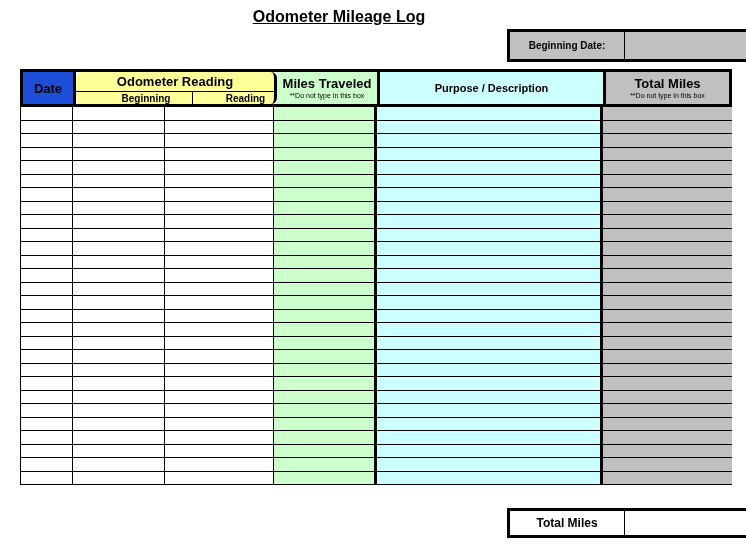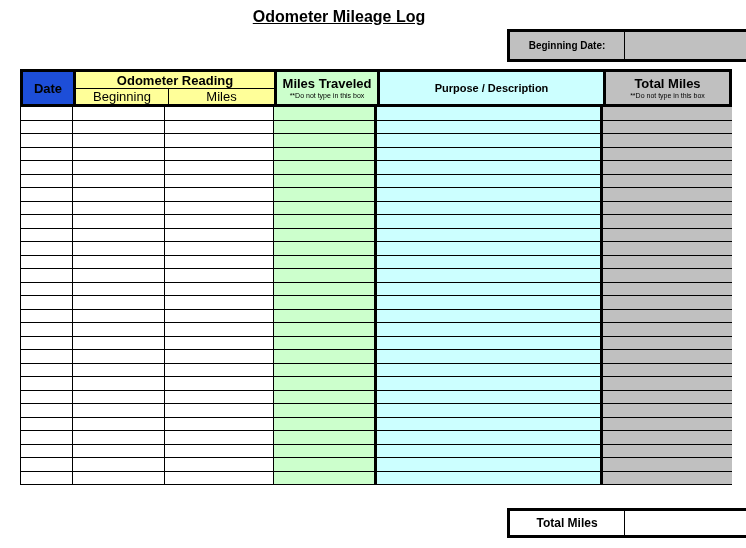--- a/index.html
+++ b/index.html
@@ -17,26 +17,26 @@
     #total-box { top: 508px; height: 24px; background: #fff; }
     #total-box .lbl { font-size: 12px; }
 
     .log { position: absolute; left: 20px; top: 69px; width: 712px; }
     .hdr { position: relative; height: 33px; border: 3px solid #000; border-bottom: 3px solid #000;
            display: flex; box-sizing: border-box; height: 38px; }
     .hdr > div { box-sizing: border-box; }
     .h-date { width: 53px; background: #1d4ed8; border-right: 3px solid #000;
               display: flex; align-items: center; justify-content: center;
               font-size: 13px; font-weight: bold; }
-    .h-odo { width: 201px; background: #ffff99; border-right: 3px solid #000; display: flex; flex-direction: column; }
+    .h-odo { width: 201px; background: #ffff99; border-right: 3px solid #000; display: flex; flex-direction: column; border-radius: 6px; }
     .h-odo .top { height: 19px; display: flex; align-items: center; justify-content: center;
                   font-size: 13px; font-weight: bold; border-bottom: 1px solid #000; }
     .h-odo .subs { flex: 1; display: flex; }
     .h-odo .subs div { display: flex; align-items: center; justify-content: center;
-                       font-size: 13px; font-weight: normal; }
+                       font-size: 10px; font-weight: bold; margin-left: 24px; }
     .h-odo .subs .b { width: 92px; border-right: 1px solid #000; }
     .h-odo .subs .e { flex: 1; }
     .h-miles { width: 103px; background: #ccffcc; border-right: 3px solid #000;
                display: flex; flex-direction: column; align-items: center; justify-content: center; }
     .h-purpose { width: 226px; background: #ccffff; border-right: 3px solid #000;
                  display: flex; align-items: center; justify-content: center;
                  font-size: 11px; font-weight: bold; }
     .h-total { flex: 1; background: #c0c0c0; display: flex; flex-direction: column;
                align-items: center; justify-content: center; }
     .big { font-size: 13px; font-weight: bold; line-height: 15px; }
@@ -62,21 +62,21 @@
   <div class="val"></div>
 </div>
 
 <div class="log">
   <div class="hdr">
     <div class="h-date">Date</div>
     <div class="h-odo">
       <div class="top">Odometer Reading</div>
       <div class="subs">
         <div class="b">Beginning</div>
-        <div class="e">Miles</div>
+        <div class="e">Reading</div>
       </div>
     </div>
     <div class="h-miles">
       <div class="big">Miles Traveled</div>
       <div class="note">**Do not type in this box</div>
     </div>
     <div class="h-purpose">Purpose / Description</div>
     <div class="h-total">
       <div class="big">Total Miles</div>
       <div class="note">**Do not type in this box</div>

